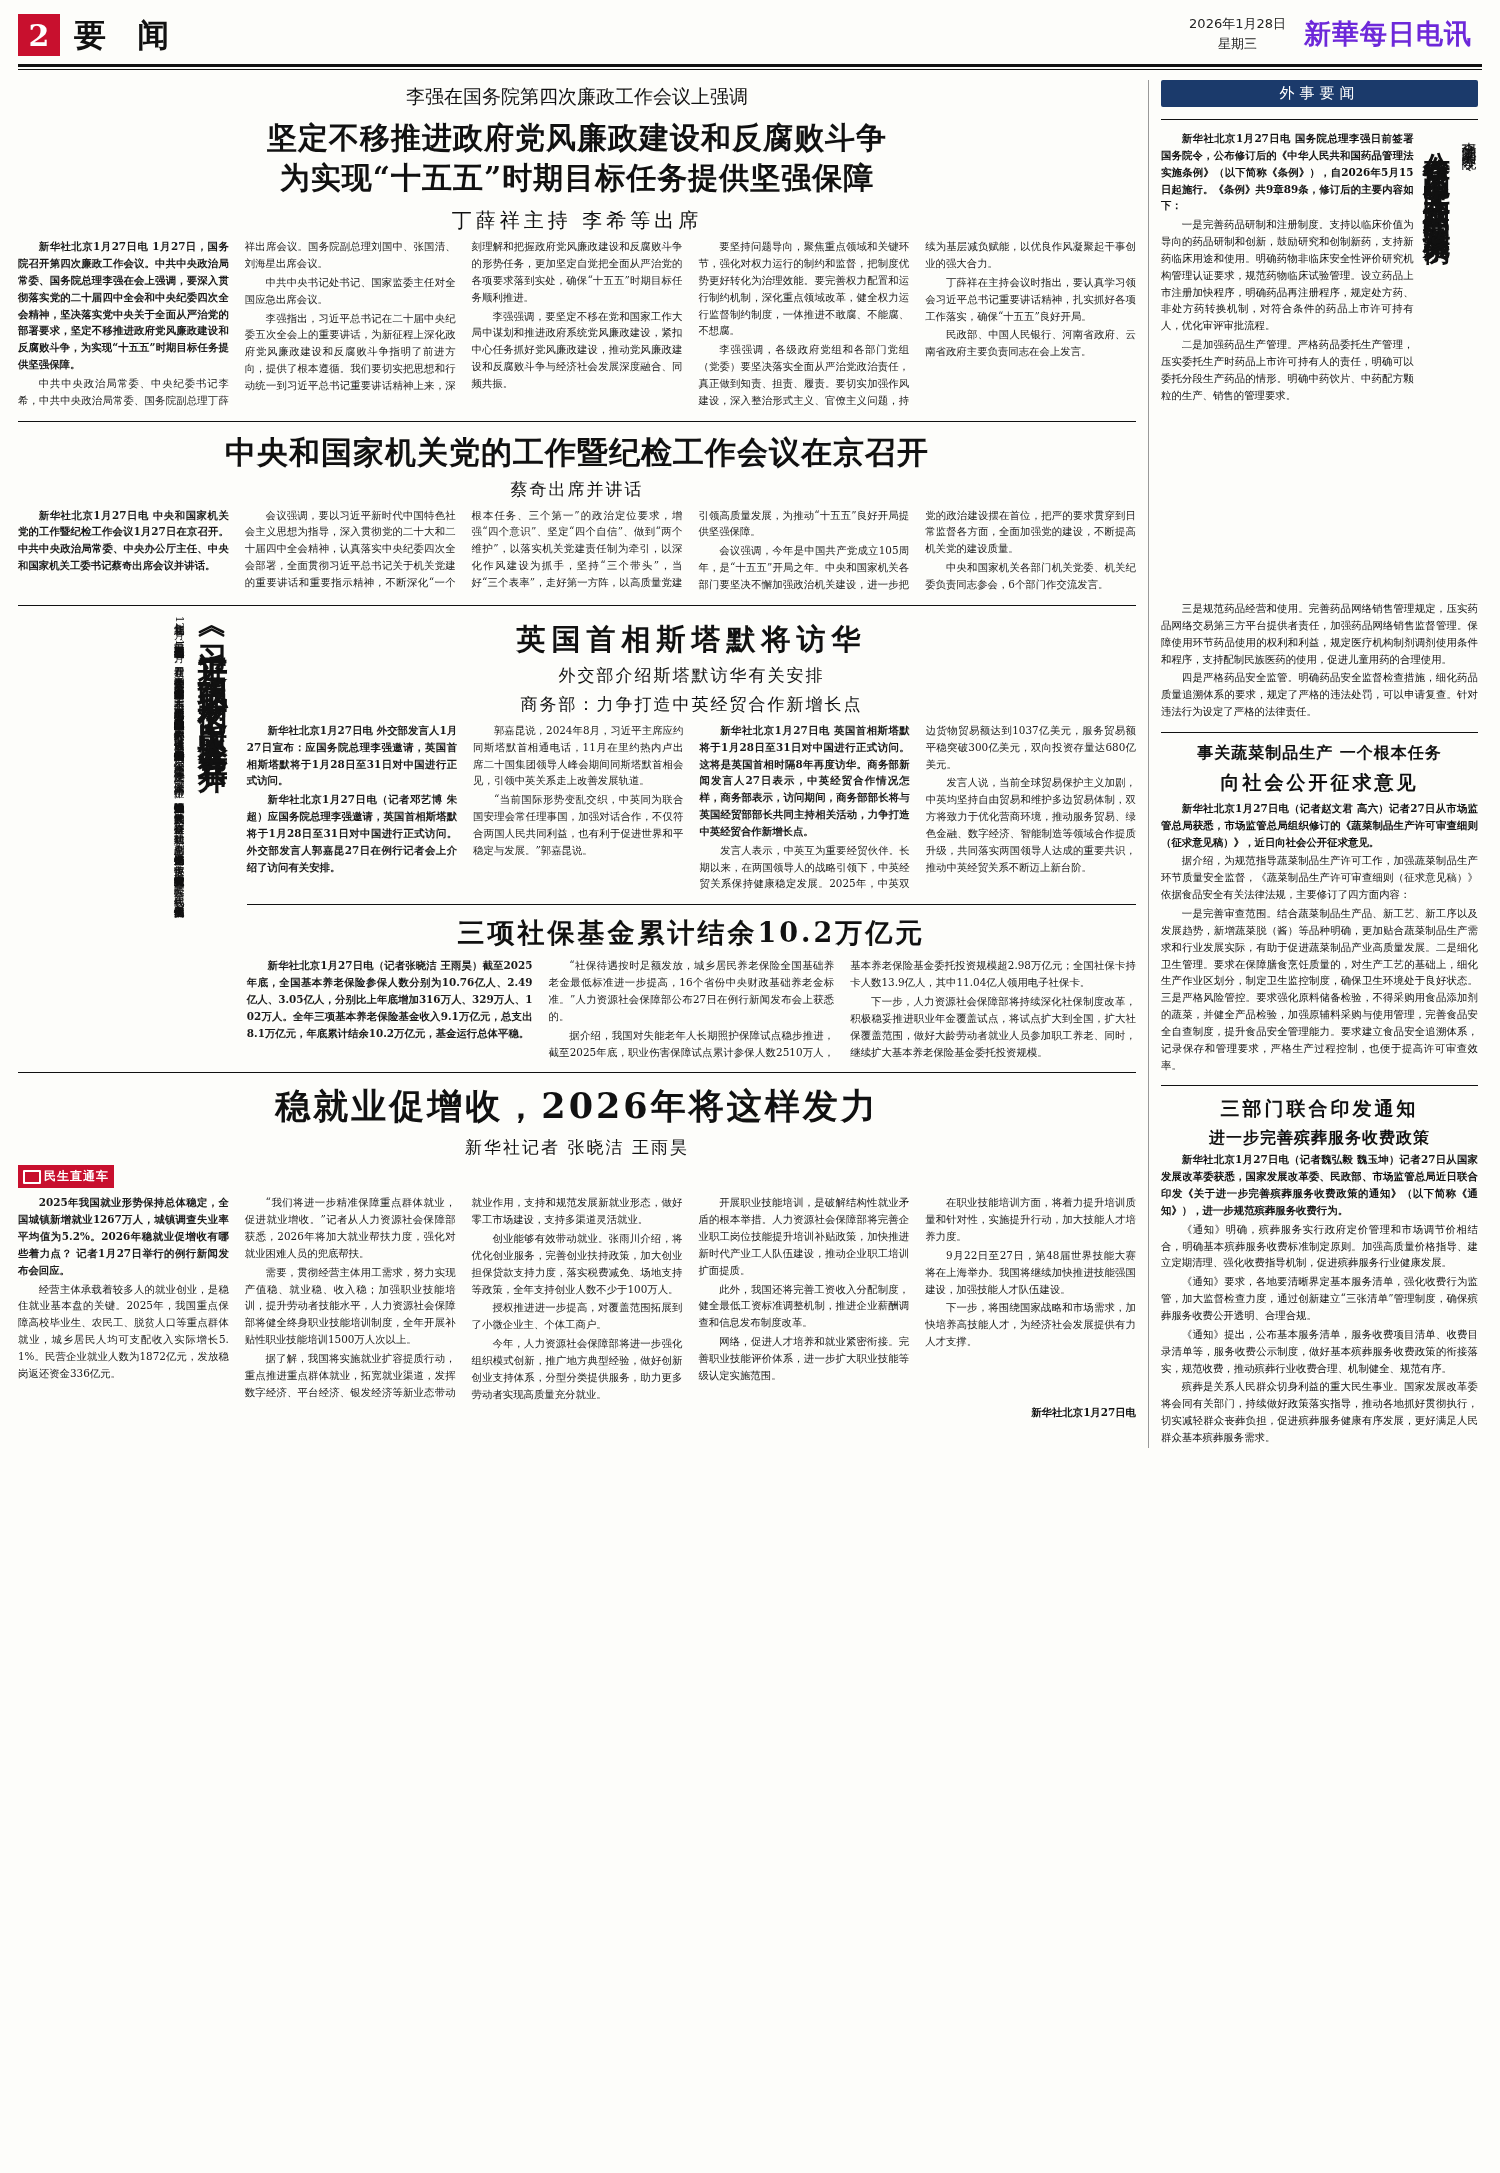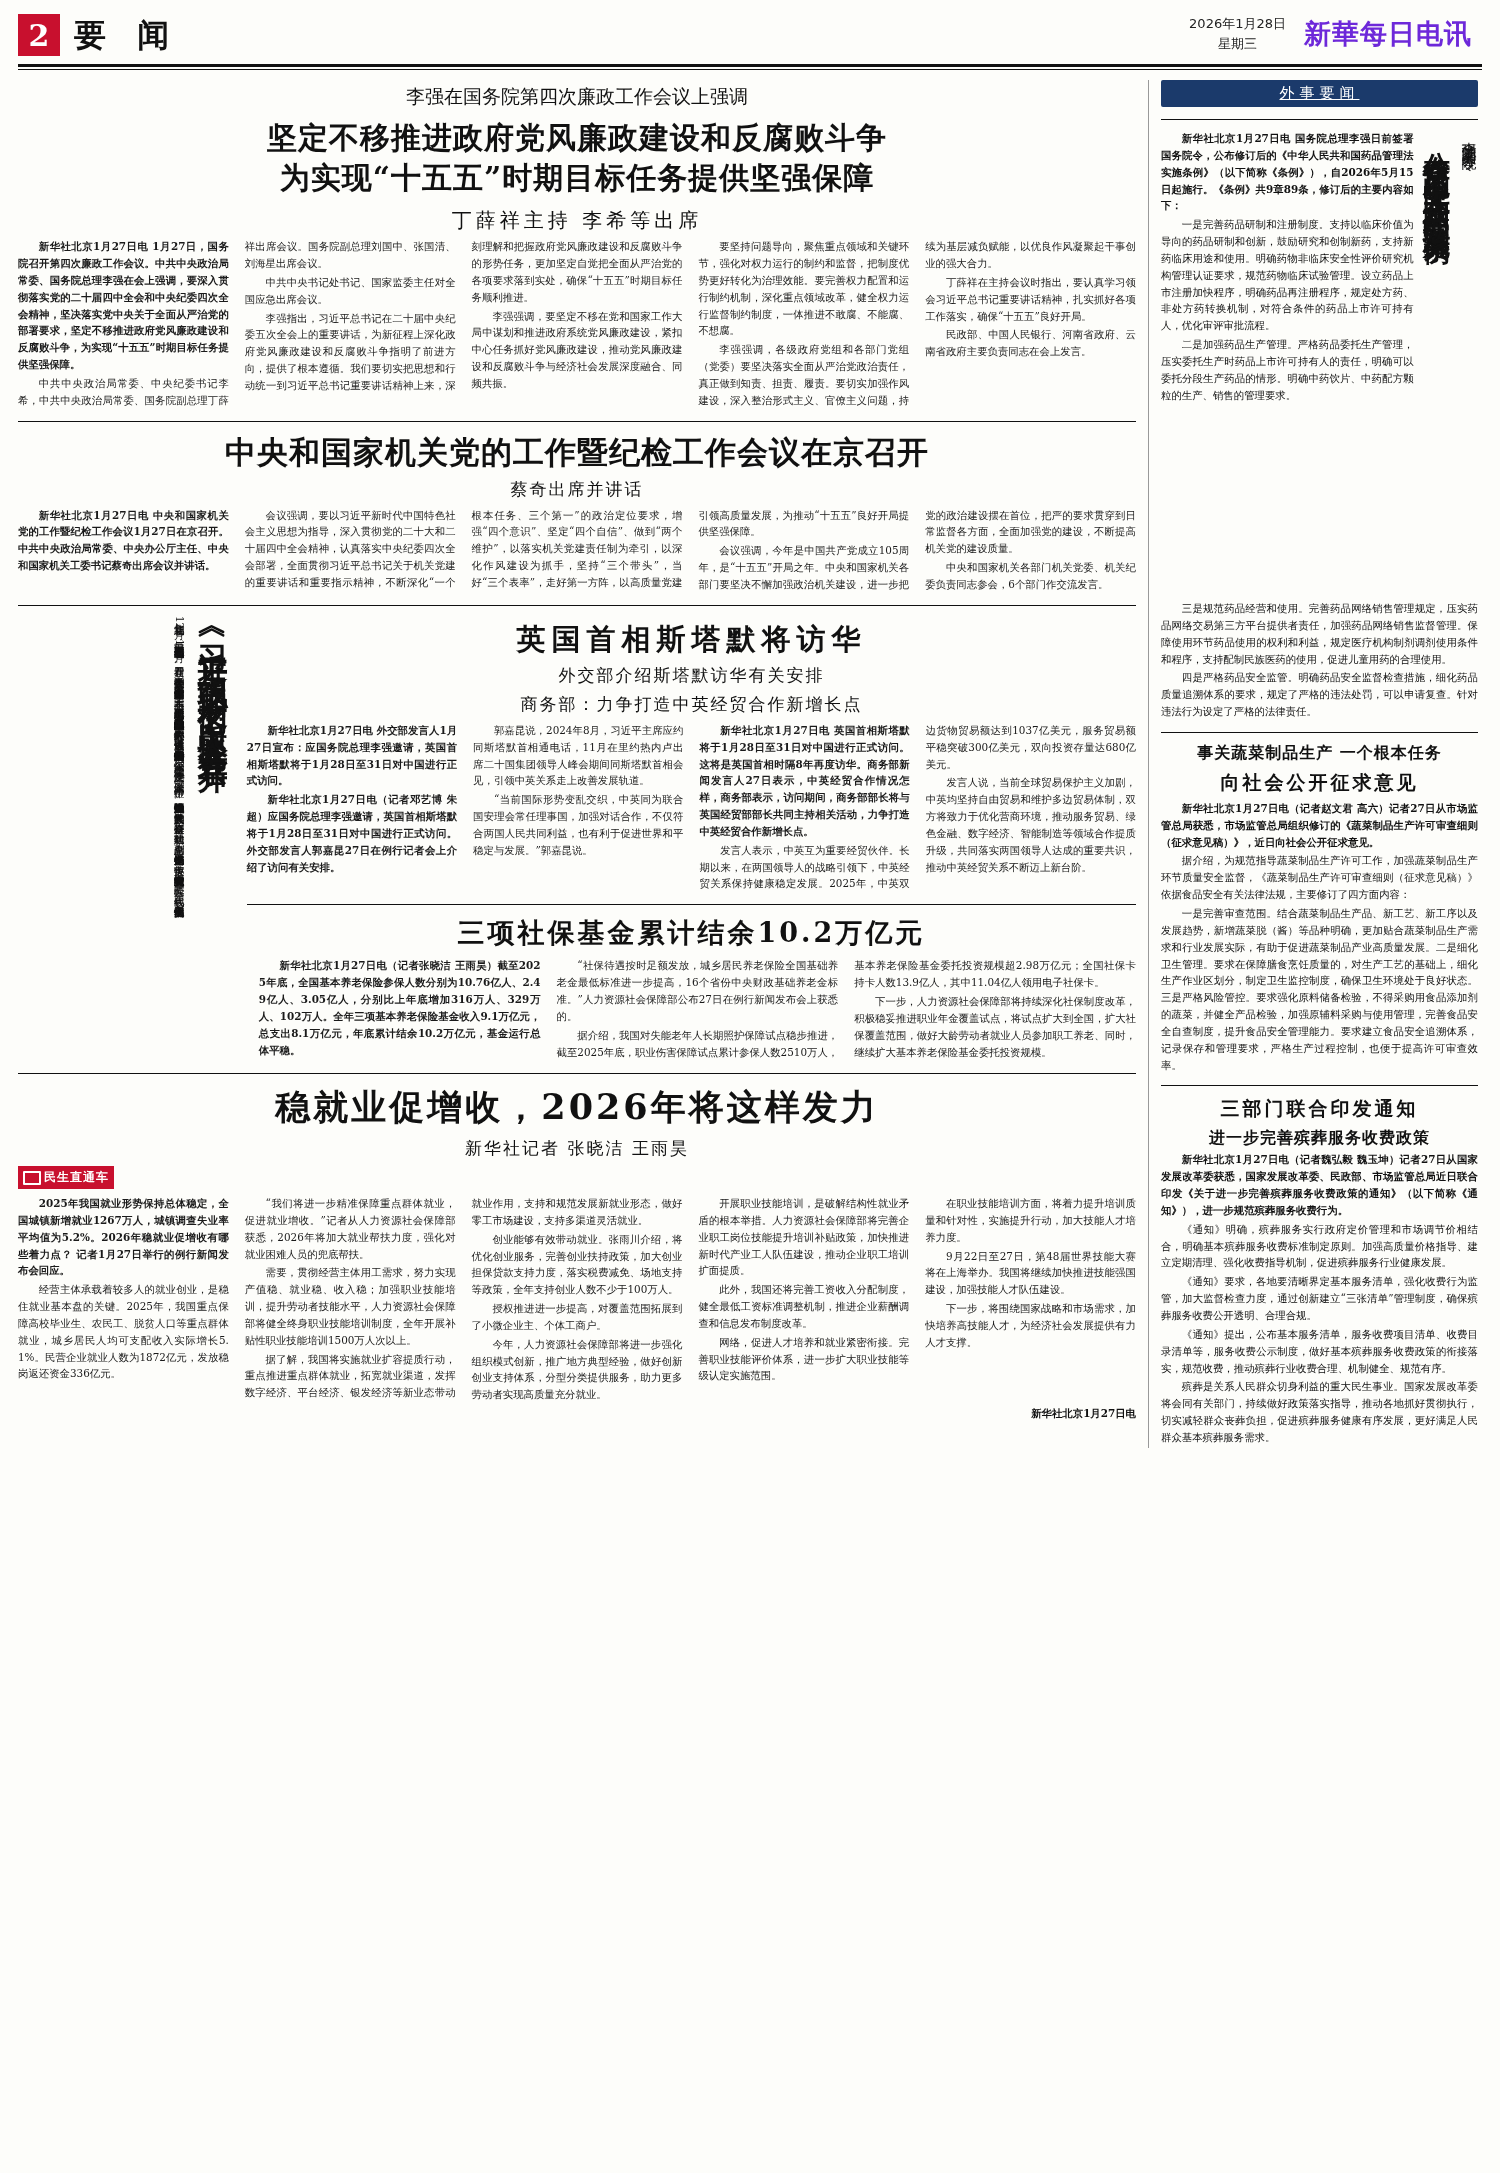--- a/index.html
+++ b/index.html
@@ -148,40 +148,39 @@
     line-height:1.62;
     text-align:justify;
     font-family:"DejaVu Serif","Liberation Serif",serif;
     color:#1a1a1a;
     hyphens:none;
     word-break:break-all;
   }
   .cols p{ margin:0 0 2px 0; text-indent:2em;}
   .c5{column-count:5;}
   .c4{column-count:4;}
-  .c3{column-count:3;margin-left:12px;}
+  .c3{column-count:3;}
   .lead{ font-weight:bold; }
 
   .sep{
     border-top:1px solid #111;
     margin:12px 0 10px 0;
   }
 
   
   .side-banner{
     background:#1b3a6b;
     color:#fff;
     text-align:center;
     font-size:15px;
     letter-spacing:5px;
     padding:4px 0;
     font-family:"DejaVu Serif","Liberation Serif",serif;
     margin-bottom:6px;
     border-radius:2px;
-    text-decoration:underline;
   }
   .side-list{
     border:1px solid #999;
     padding:6px 8px;
     font-size:13.5px;
     line-height:2.0;
     font-family:"DejaVu Serif","Liberation Serif",serif;
   }
   .side-list div{ border-bottom:1px dotted #bbb; }
   .side-list div:last-child{border-bottom:none;}

